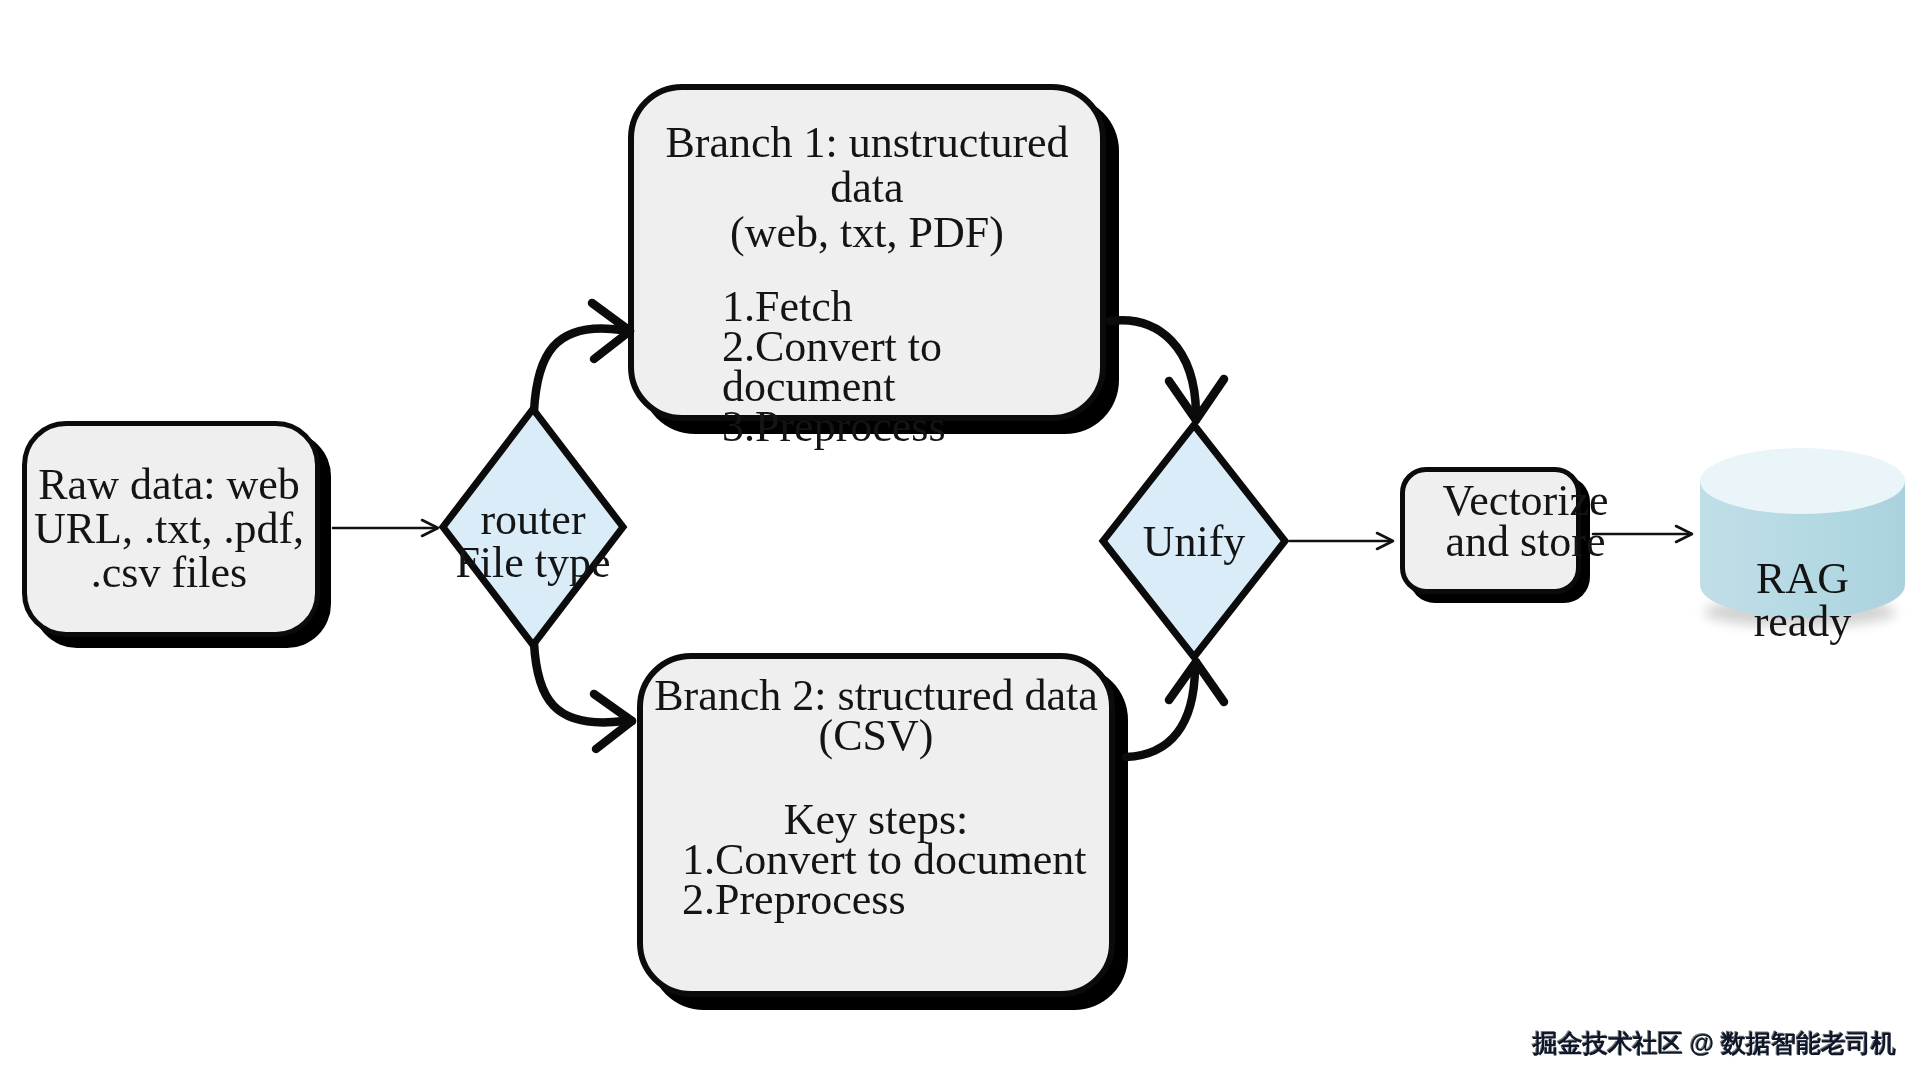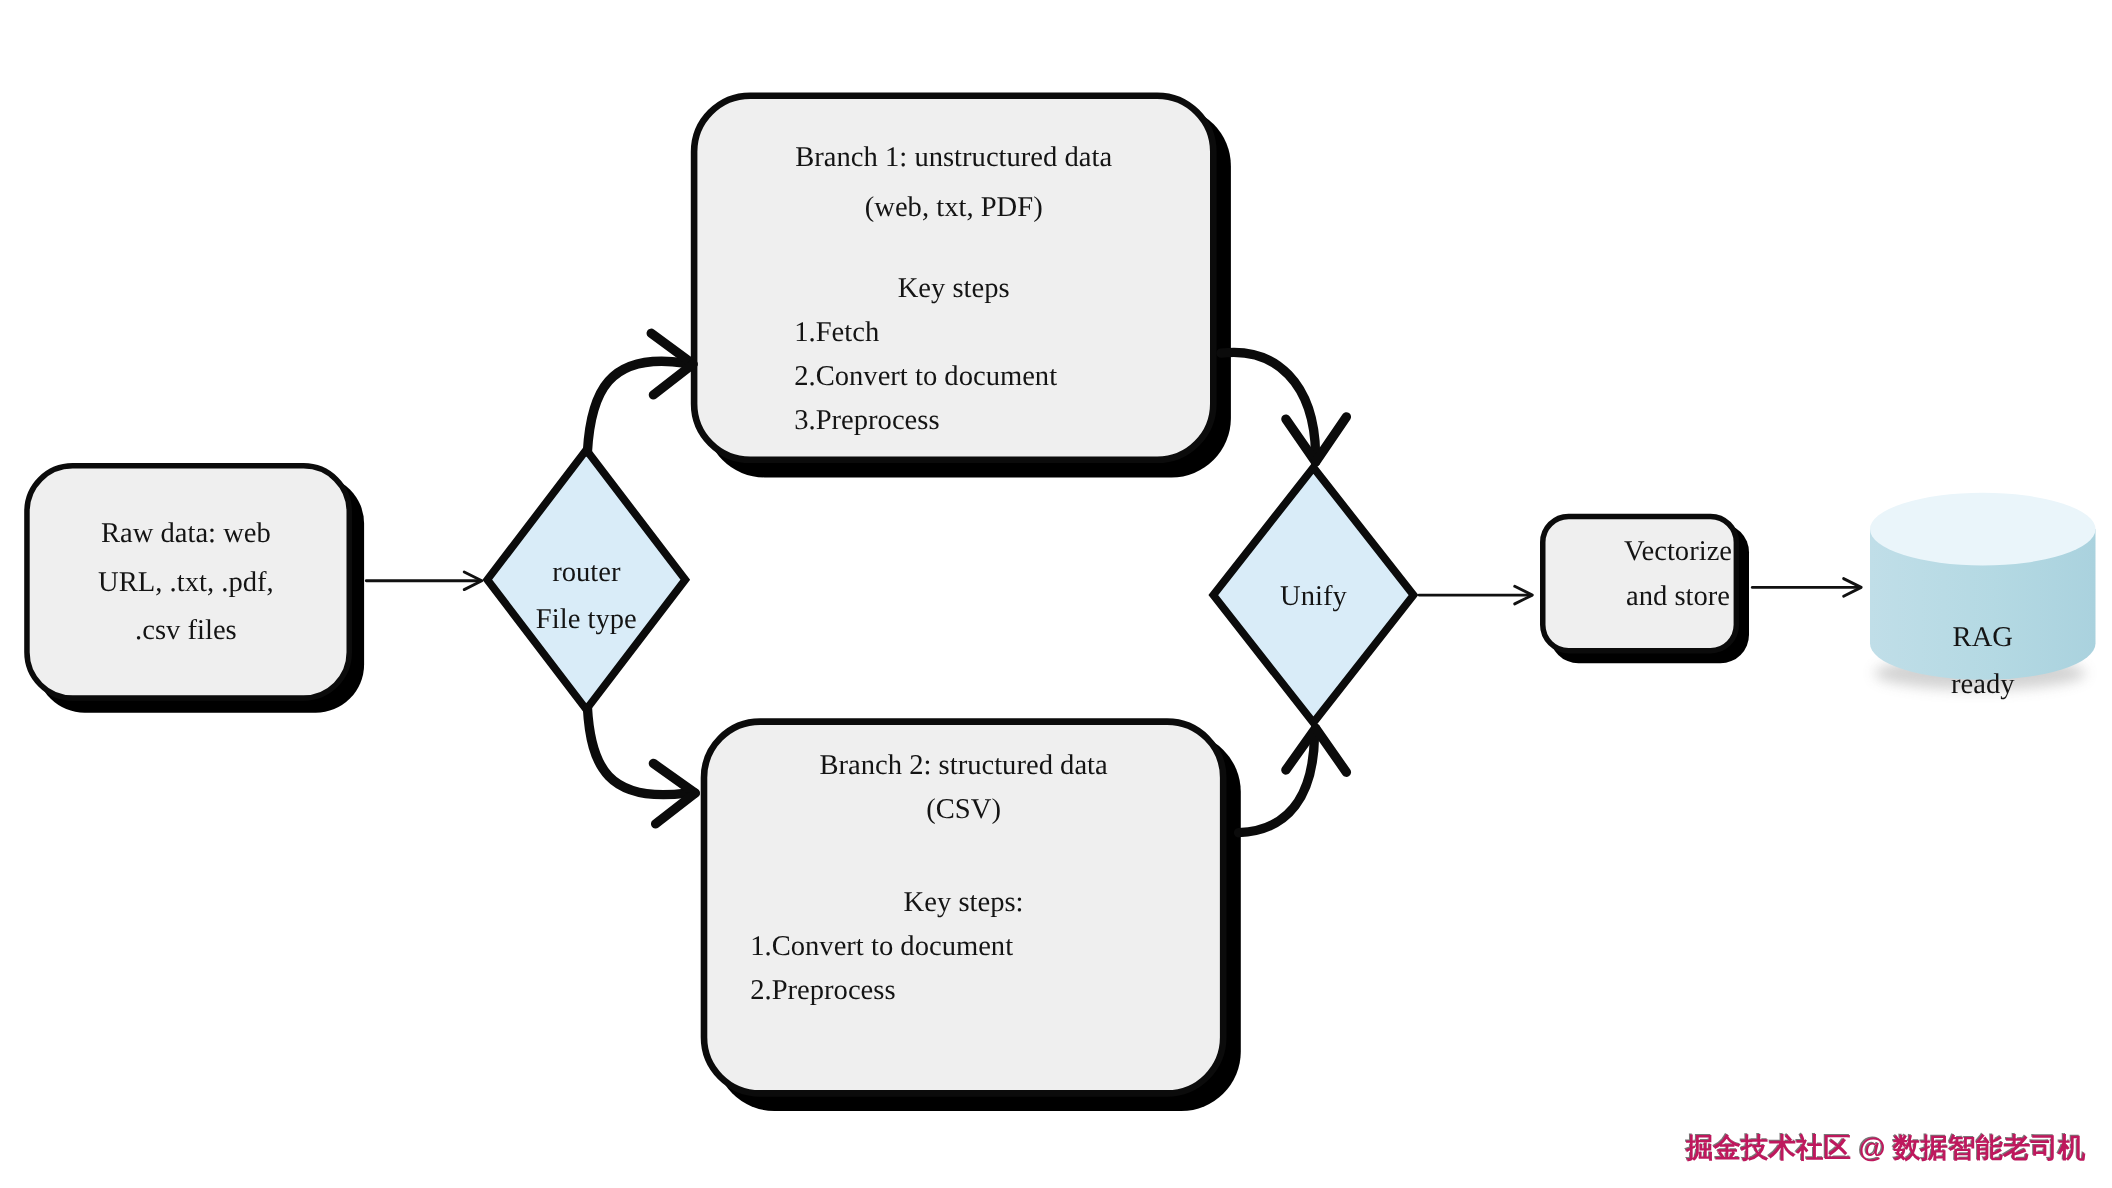--- a/index.html
+++ b/index.html
@@ -4,38 +4,38 @@
 <style>
   html,body{margin:0;padding:0;background:#ffffff;}
   .canvas{position:relative;width:1920px;height:1080px;background:#ffffff;overflow:hidden;
           font-family:"Liberation Serif", serif;color:#141414;}
   svg.layer{position:absolute;left:0;top:0;z-index:2;}
   .box{position:absolute;box-sizing:border-box;background:#efefef;border:5px solid #0b0b0b;z-index:1;}
   .raw-box{left:22px;top:421px;width:298px;height:216px;border-radius:44px;box-shadow:11px 11px 0 #000;}
   .b1-box{left:628px;top:84px;width:478px;height:337px;border:6px solid #0b0b0b;border-radius:54px;box-shadow:13px 13px 0 #000;}
   .b2-box{left:637px;top:653px;width:478px;height:344px;border:6px solid #0b0b0b;border-radius:54px;box-shadow:13px 13px 0 #000;}
   .vec-box{left:1400px;top:467px;width:181px;height:127px;border-radius:26px;box-shadow:9px 9px 0 #000;}
-  .label{position:absolute;z-index:3;font-size:26px;line-height:40px;text-align:center;}
+  .label{position:absolute;z-index:3;font-size:44px;line-height:40px;text-align:center;}
   .raw-label{left:27px;top:426px;width:284px;height:206px;display:flex;flex-direction:column;
              justify-content:center;line-height:44px;}
   .router-label{left:433px;top:498px;width:200px;line-height:43px;}
   .b1-label{left:633px;top:89px;width:468px;padding-top:31px;}
   .b1-label .title{line-height:45px;}
   .b1-label .spacer{height:32px;}
   .b2-label{left:642px;top:658px;width:468px;padding-top:18px;}
   .b2-label .spacer{height:44px;}
   .list{text-align:left;}
   .b1-label .list{margin-left:89px;}
   .b2-label .list{margin-left:40px;}
   .unify-label{left:1104px;top:522px;width:180px;}
   .vec-label{left:1405px;top:480px;width:171px;line-height:41px;padding-left:35px;}
   .rag-label{left:1702px;top:511px;width:201px;line-height:43px;margin-top:46px;}
   .watermark{position:absolute;right:24px;bottom:20px;z-index:3;
              font-family:"Liberation Sans", sans-serif;font-weight:bold;font-size:25px;
-             color:#be185d;text-shadow:1px 1px 0 #ffffff,-1px -1px 0 #777777;}
+             color:#0f172a;text-shadow:1px 1px 0 #ffffff,-1px -1px 0 #777777;}
 </style>
 </head>
 <body>
 
 <div class="canvas">
 
   <div class="box raw-box"></div>
   <div class="box b1-box"></div>
   <div class="box b2-box"></div>
   <div class="box vec-box"></div>
@@ -108,21 +108,20 @@
 
   <div class="label router-label">
     <div>router</div>
     <div>File type</div>
   </div>
 
   <div class="label b1-label">
     <div class="title">Branch 1: unstructured data</div>
     <div class="title">(web, txt, PDF)</div>
     <div class="spacer"></div>
-    <div>Key steps</div>
     <div class="list">
       <div>1.Fetch</div>
       <div>2.Convert to document</div>
       <div>3.Preprocess</div>
     </div>
   </div>
 
   <div class="label b2-label">
     <div>Branch 2: structured data</div>
     <div>(CSV)</div>

